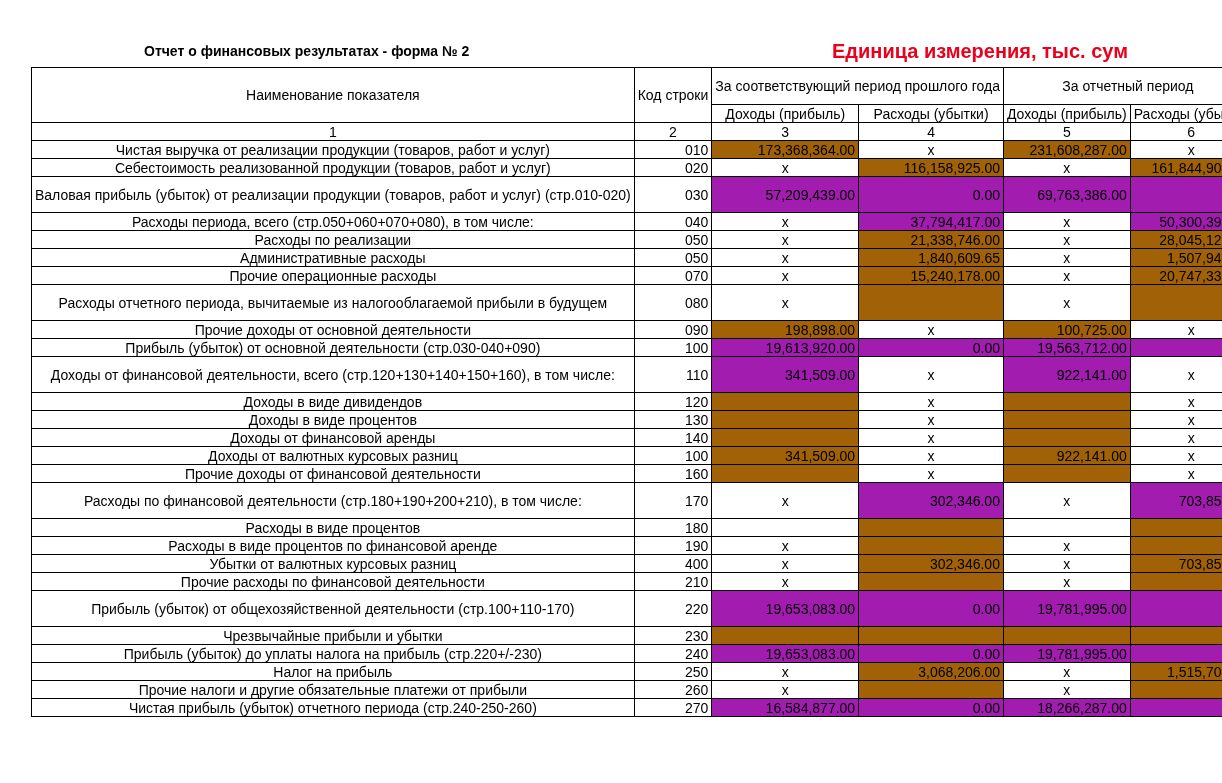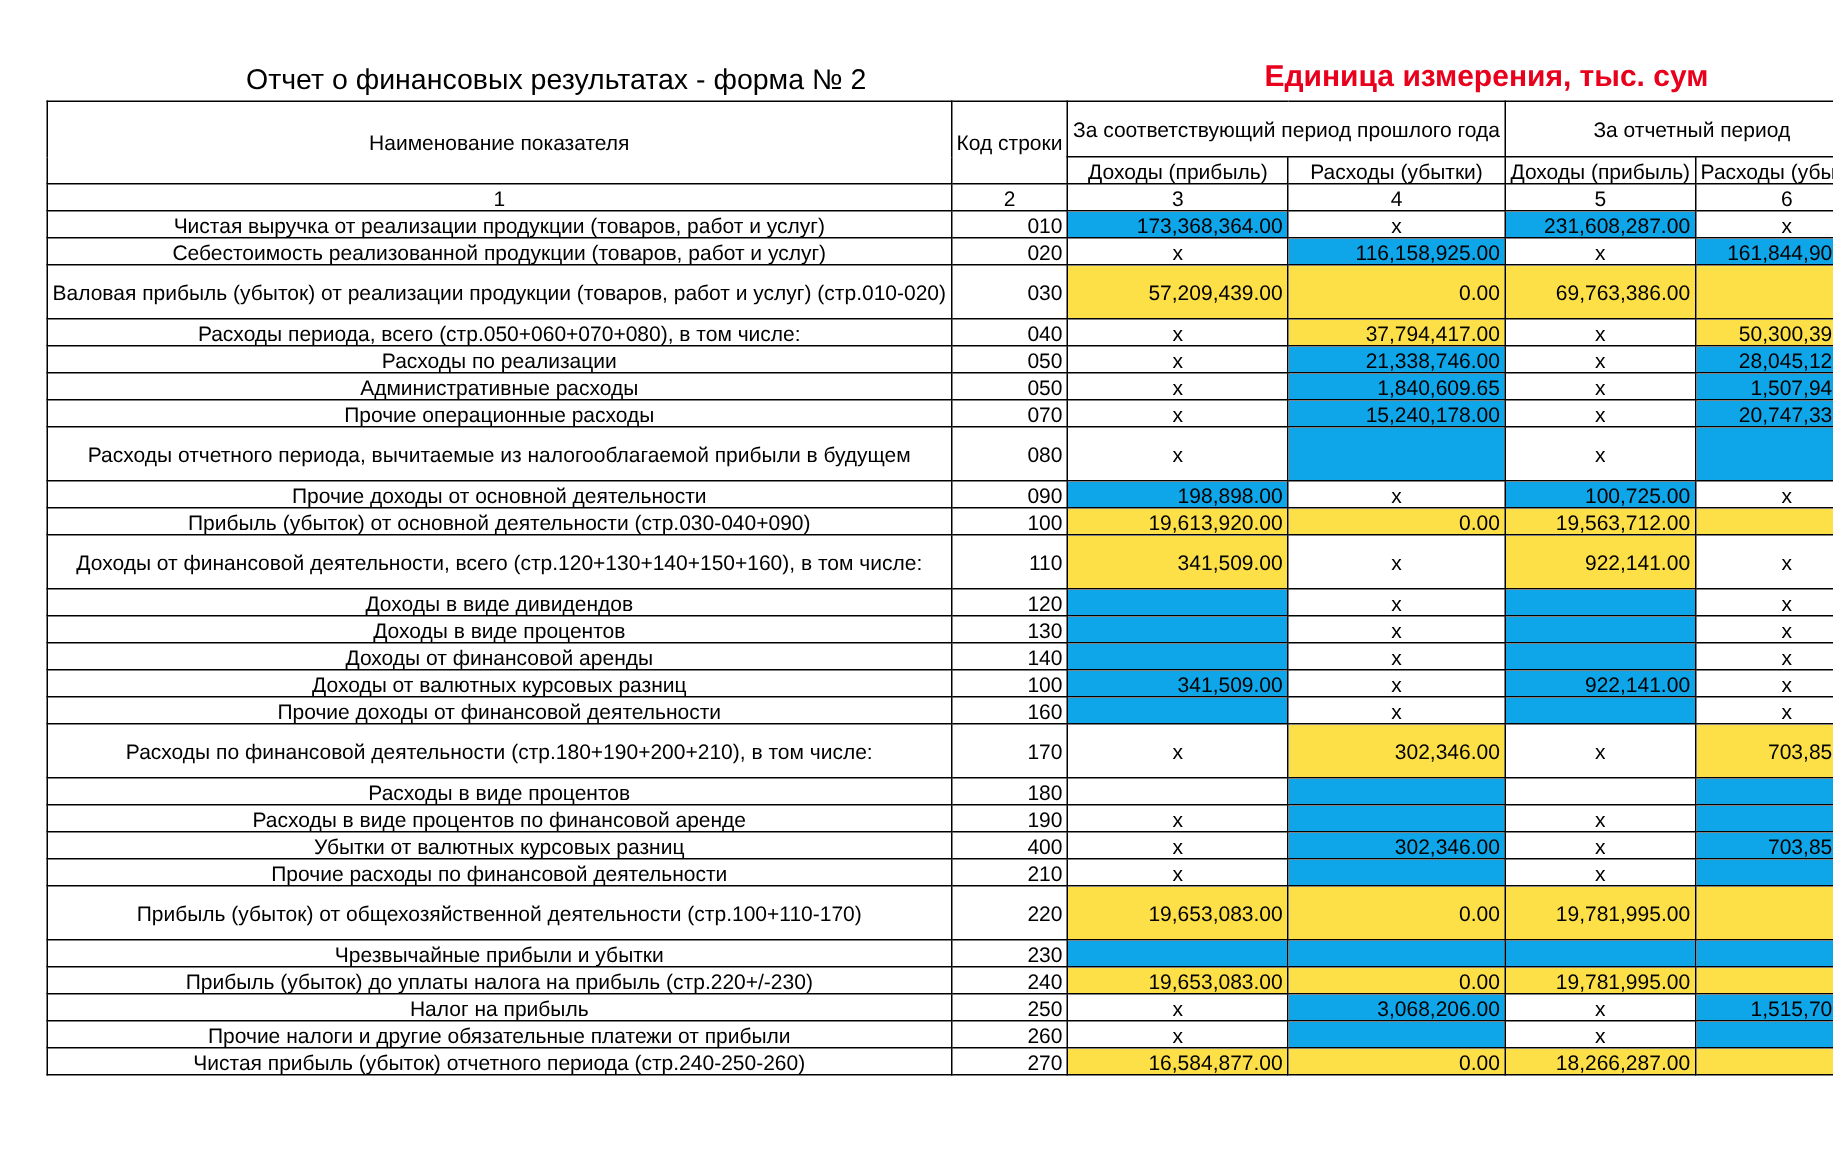--- a/index.html
+++ b/index.html
@@ -1,29 +1,28 @@
 <!DOCTYPE html>
 <html><head>
   <meta charset="utf-8">
   <style>
     html, body { margin: 0; padding: 0; background: #ffffff; }
     body {
       width: 1222px; height: 783px; position: relative; overflow: hidden;
       font-family: "Liberation Sans", sans-serif; color: #000;
     }
     .title {
-      position: absolute; left: 164px; top: 43px;
-      font-size: 19px; font-weight: normal;
+      position: absolute; left: 144px; top: 43px;
+      font-size: 14px; font-weight: bold;
       font-family: "Liberation Sans", sans-serif;
     }
     .unit {
       position: absolute; left: 832px; top: 40px;
       font-size: 20px; font-weight: bold; color: #e8001c;
       font-family: "Liberation Sans", sans-serif;
-      margin-left: 11px;
     }
     table.report {
       position: absolute; left: 31px; top: 67px;
       border-collapse: collapse; table-layout: fixed;
       font-size: 14px; font-family: "Liberation Sans", sans-serif;
     }
     table.report td {
       border: 1px solid #000; padding: 0 3px; line-height: 16px;
       overflow: hidden; white-space: nowrap;
     }
@@ -31,22 +30,22 @@
     col.c-code { width: 65px; }
     col.c-v { width: 145px; }
     col.c-v2 { width: 143px; }
     col.c-v3 { width: 143px; }
     col.c-v4 { width: 145px; }
     td.hdr { text-align: center; vertical-align: middle; white-space: normal; }
     td.name { text-align: center; white-space: normal; vertical-align: middle; }
     td.code { text-align: right; vertical-align: middle; }
     td.num { text-align: right; vertical-align: middle; }
     td.x { text-align: center; vertical-align: middle; }
-    .blue { background: #0ea5e9; }
-    .yellow { background: #fde047; }
+    .blue { background: #a16207; }
+    .yellow { background: #a21caf; }
     .white { background: #ffffff; }
     tr.r1 td { height: 17px; }
     tr.r2 td { height: 35px; }
     tr.hrow1 td { height: 36px; }
     tr.hrow2 td { height: 17px; }
   </style>
 </head>
 <body>
 
 <div class="title">Отчет о финансовых результатах - форма № 2</div>

